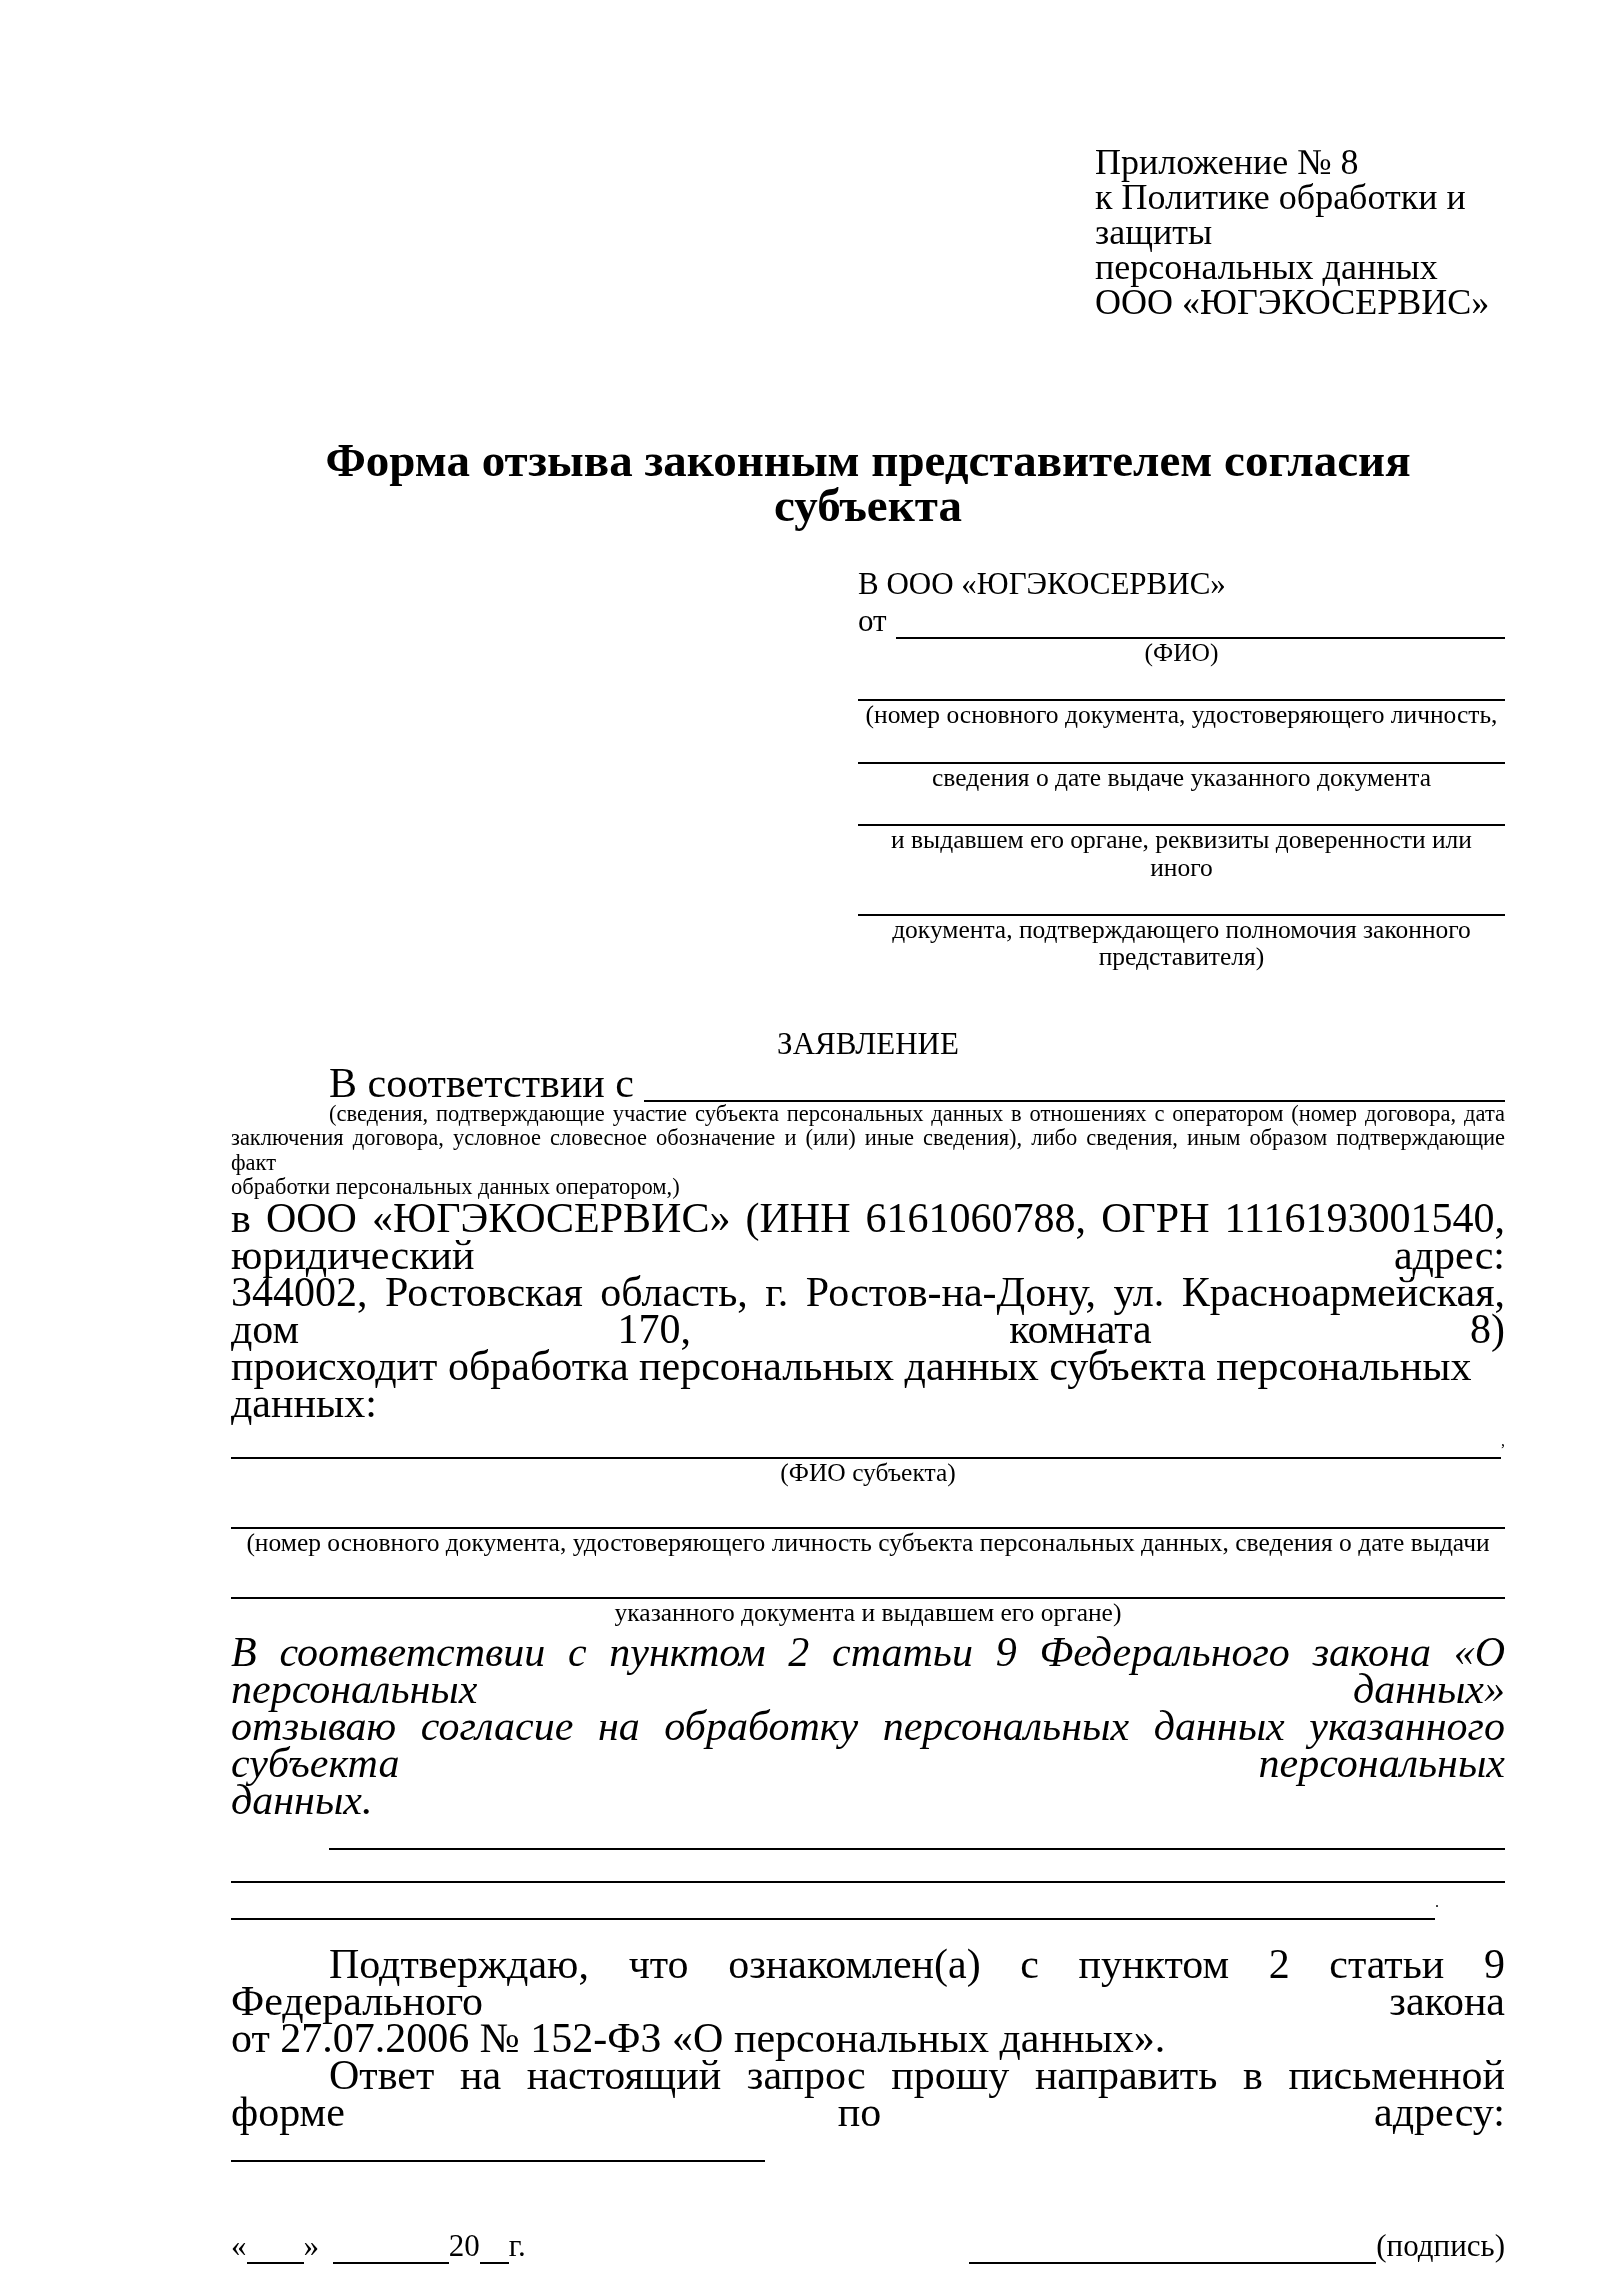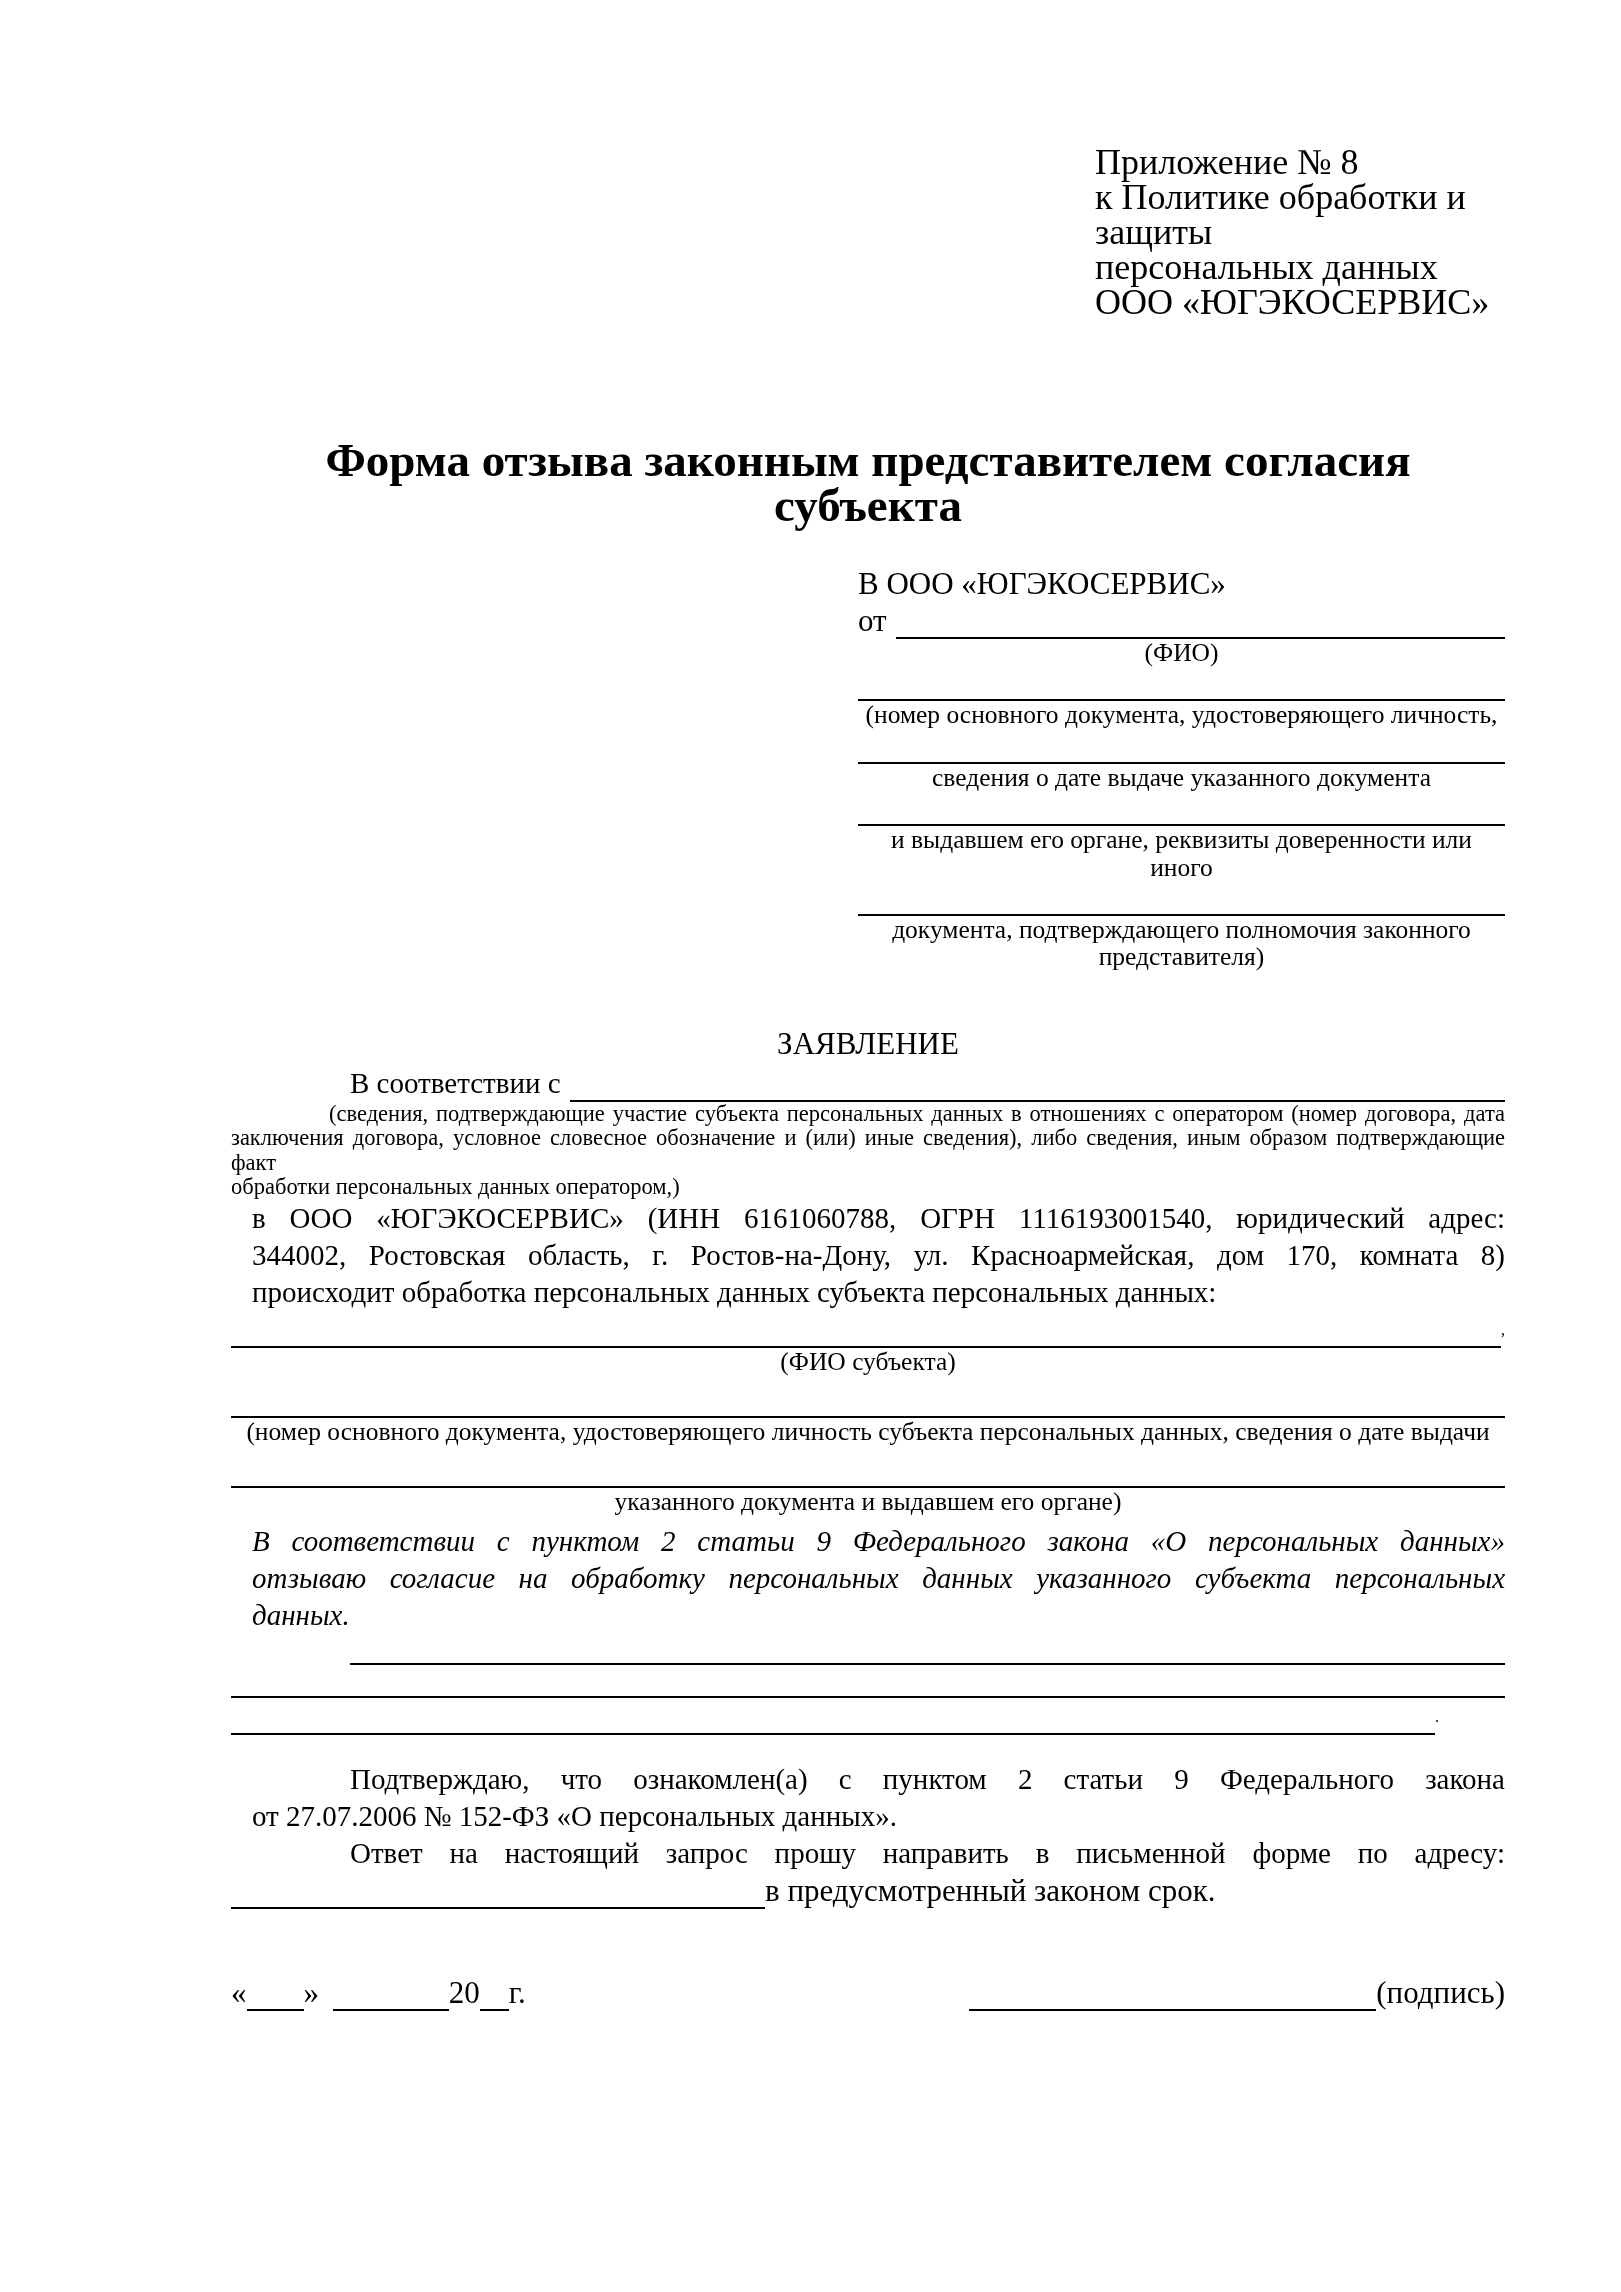--- a/index.html
+++ b/index.html
@@ -24,21 +24,21 @@
   .addr .cap { font-size: 25.5px; line-height: 27.4px; text-align: center; }
   .addr .blank { height: 31px; border-bottom: 2px solid #000; margin-top: 2px; }
   
   .row { display: flex; align-items: flex-end; }
   .label { white-space: pre; padding-right: 9.8px; }
   .fill { flex: 1 1 auto; border-bottom: 2px solid #000; height: 29px; }
   .heading { margin-top: 51px; font-size: 31px; line-height: 43px; text-align: center; }
   .indent-row { padding-left: 98px; }
   .small-note { font-size: 22.5px; line-height: 24.5px; text-align: justify; }
   .note-indent { text-indent: 98px; }
-  .body-par { font-size: 29px; line-height: 37px; margin-left: 21px; }
+  .body-par { font-size: 42px; line-height: 37px; }
   .jl { text-align: justify; text-align-last: justify; }
   .indent-text { text-indent: 98px; }
   .cap-wide { font-size: 25.5px; line-height: 27.4px; text-align: center; }
   .wide-blank { height: 31px; border-bottom: 2px solid #000; margin-top: 9.8px; }
   .full-blank { height: 31px; border-bottom: 2px solid #000; }
   .fill-fixed { width: 1204px; border-bottom: 2px solid #000; height: 33px; }
   .punct { line-height: 37px; }
   .confirm { margin-top: 25.5px; }
   .gap8 { margin-top: 7.8px; font-style: italic; }
   .reply-fill { width: 534px; border-bottom: 2px solid #000; height: 29px; }
@@ -133,21 +133,20 @@
   </div>
 
   <div class="body-par confirm">
     <div class="jl indent-text">Подтверждаю, что ознакомлен(а) с пунктом 2 статьи 9 Федерального закона</div>
     <div>от 27.07.2006 № 152-ФЗ «О персональных данных».</div>
   </div>
 
   <div class="jl indent-text body-par">Ответ на настоящий запрос прошу направить в письменной форме по адресу:</div>
   <div class="row reply-row">
     <span class="reply-fill"></span>
-    <span>в предусмотренный законом срок.</span>
   </div>
 
   <div class="bottom-row">
     <div class="date-group">
       <span>«</span>
       <span class="u u1"></span>
       <span>»</span>
       <span class="u u2"></span>
       <span>20</span>
       <span class="u u3"></span>

